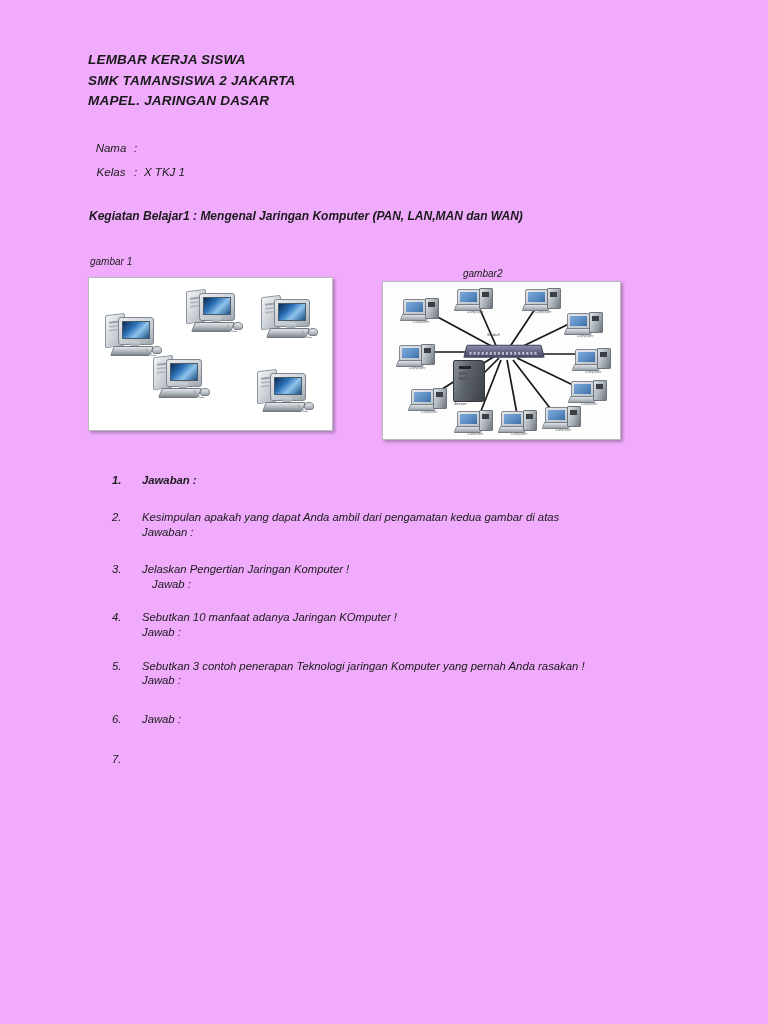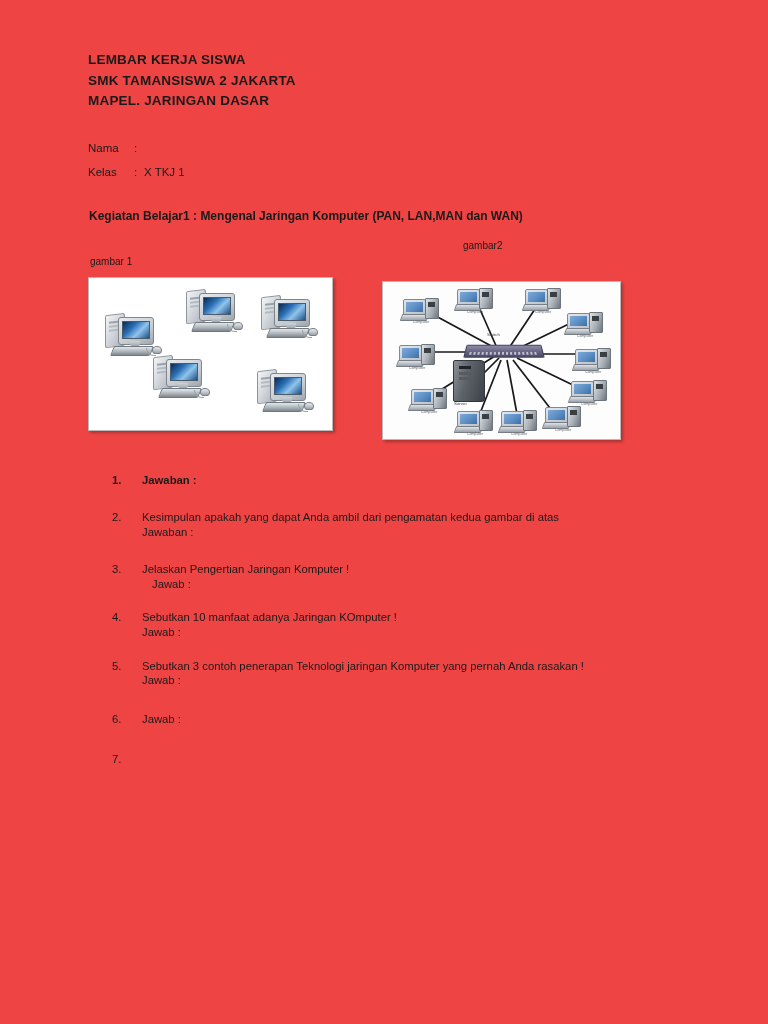--- a/index.html
+++ b/index.html
@@ -11,21 +11,22 @@
     width: 768px;
     height: 1024px;
     position: relative;
     font-family: "Liberation Sans", sans-serif;
     color: #1a1a1a;
     overflow: hidden;
   }
   .page {
     position: absolute;
     inset: 0;
-    background: #ef4444;
+    background: #f0abfc;
+    font-style: italic;
   }
 
   
   .header {
     position: absolute;
     left: 88px;
     top: 50px;
     width: 600px;
   }
   .header-line {
@@ -45,20 +46,21 @@
     font-size: 11.5px;
     line-height: 24px;
   }
   .id-row {
     display: flex;
     white-space: nowrap;
   }
   .id-label {
     width: 46px;
     display: inline-block;
+    text-align: center;
   }
   .id-sep {
     width: 10px;
     display: inline-block;
   }
   .id-value {
     display: inline-block;
   }
 
   
@@ -71,21 +73,21 @@
     white-space: nowrap;
   }
 
   
   .caption {
     position: absolute;
     font-size: 10px;
     white-space: nowrap;
   }
   .caption-1 { left: 90px; top: 256px; }
-  .caption-2 { left: 463px; top: 240px; }
+  .caption-2 { left: 463px; top: 268px; }
 
   
   .figure {
     position: absolute;
     background: #ffffff;
     border: 1px solid #b9b9b9;
     box-shadow: 2px 2px 3px rgba(0,0,0,0.28);
     box-sizing: border-box;
     overflow: hidden;
   }

